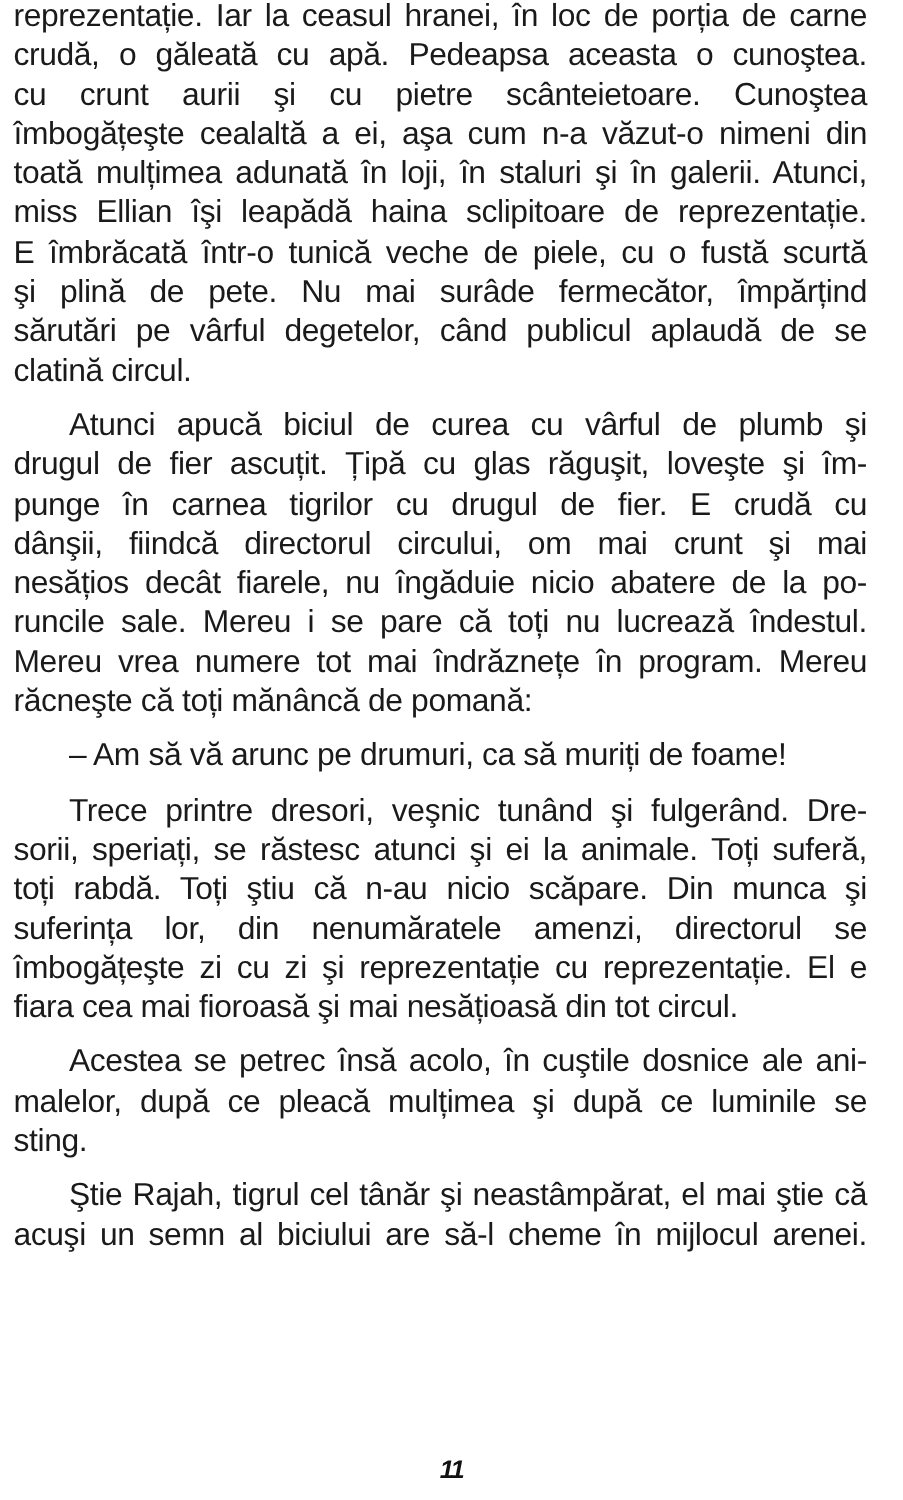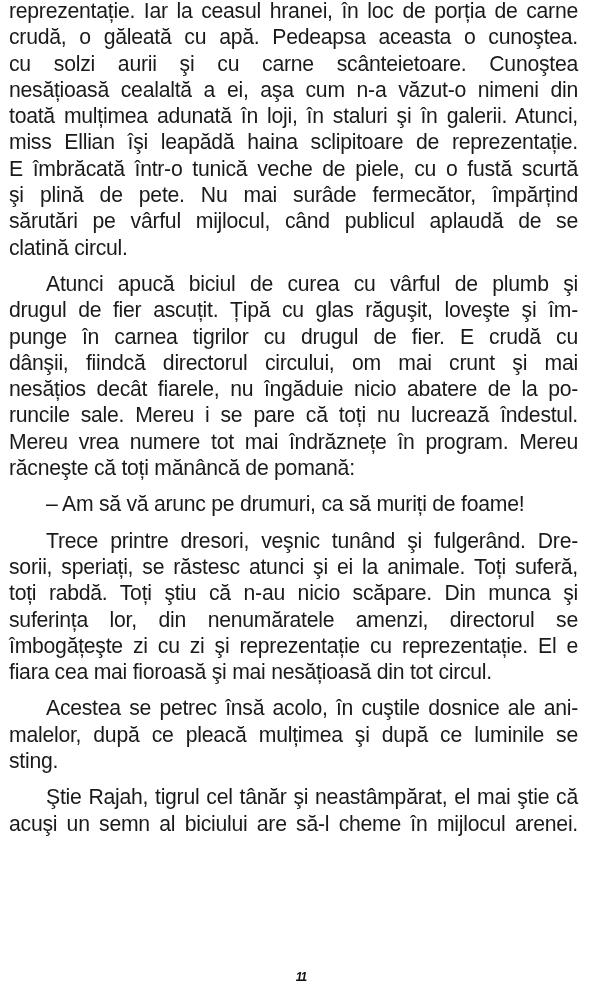--- a/index.html
+++ b/index.html
@@ -40,38 +40,38 @@
     }
     .page-number {
       position: absolute;
       left: 0;
       width: 602px;
       top: 970px;
       text-align: center;
       font-family: "Liberation Sans", sans-serif;
       font-weight: bold;
       font-style: italic;
-      font-size: 12px;
+      font-size: 17px;
       color: #111;
       letter-spacing: -1px;
     }
   </style>
 </head>
 <body>
 
 <div class="page">
   <span class="line">reprezentație. Iar la ceasul hranei, în loc de porția de carne</span>
   <span class="line">crudă, o găleată cu apă. Pedeapsa aceasta o cunoştea.</span>
-  <span class="line">cu solzi aurii şi cu carne scânteietoare. Cunoştea</span>
-  <span class="line">nesățioasă cealaltă a ei, aşa cum n-a văzut-o nimeni din</span>
+  <span class="line">cu crunt aurii şi cu pietre scânteietoare. Cunoştea</span>
+  <span class="line">îmbogățeşte cealaltă a ei, aşa cum n-a văzut-o nimeni din</span>
   <span class="line">toată mulțimea adunată în loji, în staluri şi în galerii. Atunci,</span>
   <span class="line">miss Ellian îşi leapădă haina sclipitoare de reprezentație.</span>
   <span class="line">E îmbrăcată într-o tunică veche de piele, cu o fustă scurtă</span>
   <span class="line">şi plină de pete. Nu mai surâde fermecător, împărțind</span>
-  <span class="line">sărutări pe vârful mijlocul, când publicul aplaudă de se</span>
+  <span class="line">sărutări pe vârful degetelor, când publicul aplaudă de se</span>
   <span class="line last">clatină circul.</span>
   <span class="line indent">Atunci apucă biciul de curea cu vârful de plumb şi</span>
   <span class="line">drugul de fier ascuțit. Țipă cu glas răguşit, loveşte şi îm-</span>
   <span class="line">punge în carnea tigrilor cu drugul de fier. E crudă cu</span>
   <span class="line">dânşii, fiindcă directorul circului, om mai crunt şi mai</span>
   <span class="line">nesățios decât fiarele, nu îngăduie nicio abatere de la po-</span>
   <span class="line">runcile sale. Mereu i se pare că toți nu lucrează îndestul.</span>
   <span class="line">Mereu vrea numere tot mai îndrăznețe în program. Mereu</span>
   <span class="line last">răcneşte că toți mănâncă de pomană:</span>
   <span class="line indent last">– Am să vă arunc pe drumuri, ca să muriți de foame!</span>

